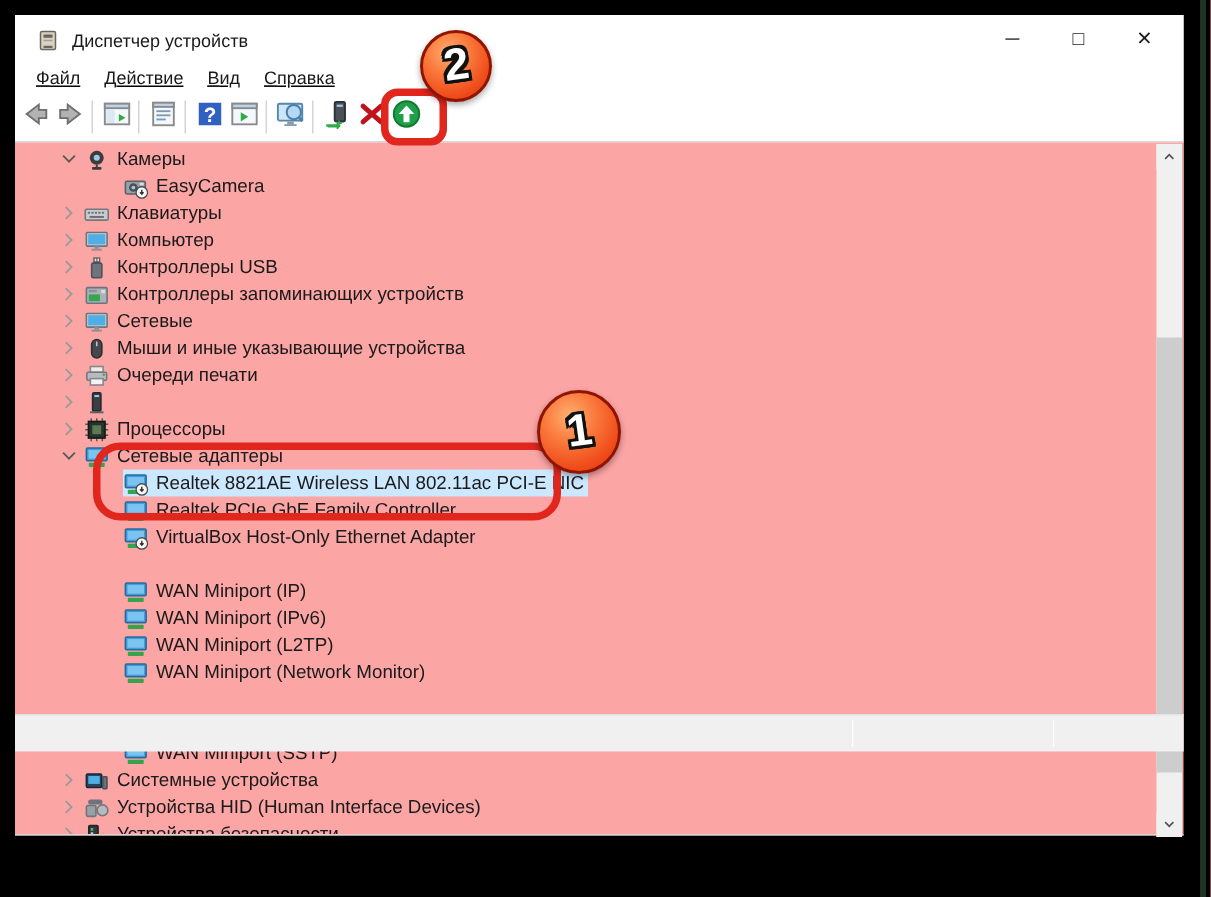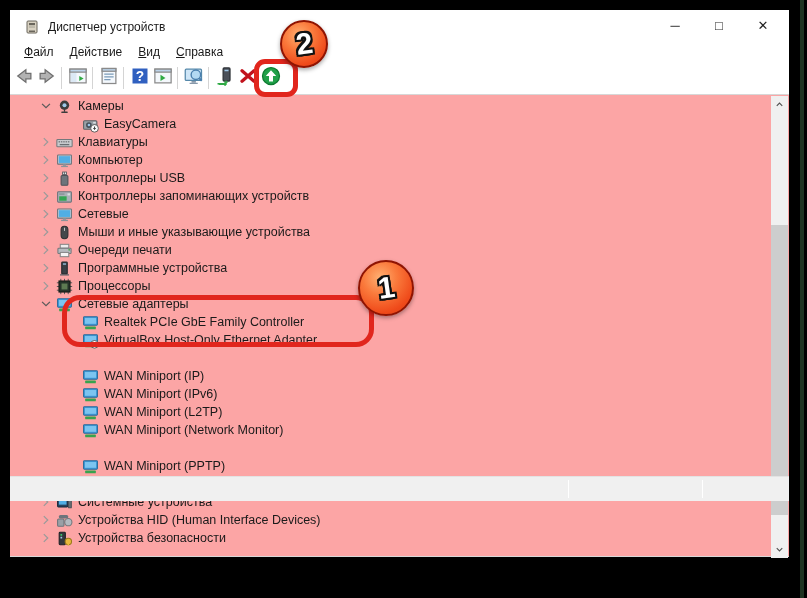--- a/index.html
+++ b/index.html
@@ -21,21 +21,21 @@
 
   
   .titlebar { position: relative; height: 34px; background: #fff; }
   .app-icon { position: absolute; left: 14px; top: 9px; width: 16px; height: 16px; }
   .title-text { position: absolute; left: 38px; top: 10px; font-size: 12px; color: #1a1a1a; white-space: nowrap; }
   .win-controls { position: absolute; right: 4px; top: 0; height: 30px; display: flex; }
   .win-btn { width: 44px; height: 30px; display:flex; align-items:center; justify-content:center;
              font-size: 13px; color:#1f1f1f; background:transparent; border:none; cursor: default; }
 
   
-  .menubar { position: relative; height: 18px; display: flex; padding-left: 6px; background:#fff; }
+  .menubar { position: relative; height: 18px; display: flex; padding-left: 6px; background:#fff;text-decoration:underline; }
   .menu-item { padding: 1px 8px 0 8px; font-size: 12px; color: #1a1a1a; white-space: nowrap; }
   .menu-item .akey { text-decoration: underline; }
 
   
   .toolbar { position: relative; height: 33px; display: flex; align-items: center; padding-left: 2px;
              background: #fff; border-bottom: 1px solid #d7d7d7; }
   .tb-btn { width: 23px; height: 26px; display:flex; align-items:center; justify-content:center; }
   .tb-btn svg { width: 20px; height: 20px; }
   .tb-sep { width: 8px; height: 22px; position: relative; }
   .tb-sep::after { content:""; position:absolute; left:3px; top:0; width:1px; height:22px; background:#d4d4d4; }
@@ -350,21 +350,20 @@
             <svg viewBox="0 0 16 16">
               <path d="M5.5 3.5 L10 8 L5.5 12.5" fill="none" stroke="#9a9a9a" stroke-width="1.4"></path>
             </svg>
           </span>
           <span class="tr-content">
             <span class="tr-icon"><svg viewBox="0 0 16 16">
                 <rect x="5.4" y="1.8" width="5.2" height="11.4" rx="0.8" fill="#3a3f45" stroke="#24282c"></rect>
                 <rect x="6.5" y="3.2" width="3" height="1.2" fill="#9ec7e8"></rect>
                 <rect x="3.8" y="13.4" width="8.4" height="1.2" fill="#5a5f65"></rect>
               </svg></span>
-            <span class="tr-label">Программные устройства</span>
           </span>
         </div>
         <div class="tree-row">
           <div class="tr-indent" style="width: 26px;"></div>
           <span class="tr-chev">
             <svg viewBox="0 0 16 16">
               <path d="M5.5 3.5 L10 8 L5.5 12.5" fill="none" stroke="#9a9a9a" stroke-width="1.4"></path>
             </svg>
           </span>
           <span class="tr-content">
@@ -401,20 +400,34 @@
                 <rect x="1.5" y="2.5" width="13" height="8" rx="0.8" fill="#3e9ede" stroke="#2a6a99"></rect>
                 <rect x="2.8" y="3.8" width="10.4" height="5.4" fill="#7cc4f0"></rect>
                 <rect x="3" y="11.8" width="10" height="2.6" rx="0.6" fill="#37a34e"></rect>
               </svg></span>
             <span class="tr-label">Сетевые адаптеры</span>
           </span>
         </div>
         <div class="tree-row">
           <div class="tr-indent" style="width: 52px;"></div>
           <span class="tr-chev"></span>
+          <span class="tr-content selected">
+            <span class="tr-icon"><svg viewBox="0 0 16 16">
+                <rect x="1.5" y="2.5" width="13" height="8" rx="0.8" fill="#3e9ede" stroke="#2a6a99"></rect>
+                <rect x="2.8" y="3.8" width="10.4" height="5.4" fill="#7cc4f0"></rect>
+                <rect x="3" y="11.8" width="10" height="2.6" rx="0.6" fill="#37a34e"></rect>
+                <circle cx="11.8" cy="11.6" r="3.6" fill="#fafafa" stroke="#4a4a4a" stroke-width="0.8"></circle>
+                <path d="M11.8 9.9 v2.5 M10.7 11.4 l1.1 1.3 1.1-1.3" stroke="#333" fill="none" stroke-width="0.9"></path>
+              </svg></span>
+            <span class="tr-label">Realtek 8821AE Wireless LAN 802.11ac PCI-E NIC</span>
+          </span>
+        </div>
+        <div class="tree-row">
+          <div class="tr-indent" style="width: 52px;"></div>
+          <span class="tr-chev"></span>
           <span class="tr-content">
             <span class="tr-icon"><svg viewBox="0 0 16 16">
                 <rect x="1.5" y="2.5" width="13" height="8" rx="0.8" fill="#3e9ede" stroke="#2a6a99"></rect>
                 <rect x="2.8" y="3.8" width="10.4" height="5.4" fill="#7cc4f0"></rect>
                 <rect x="3" y="11.8" width="10" height="2.6" rx="0.6" fill="#37a34e"></rect>
               </svg></span>
             <span class="tr-label">Realtek PCIe GbE Family Controller</span>
           </span>
         </div>
         <div class="tree-row">

